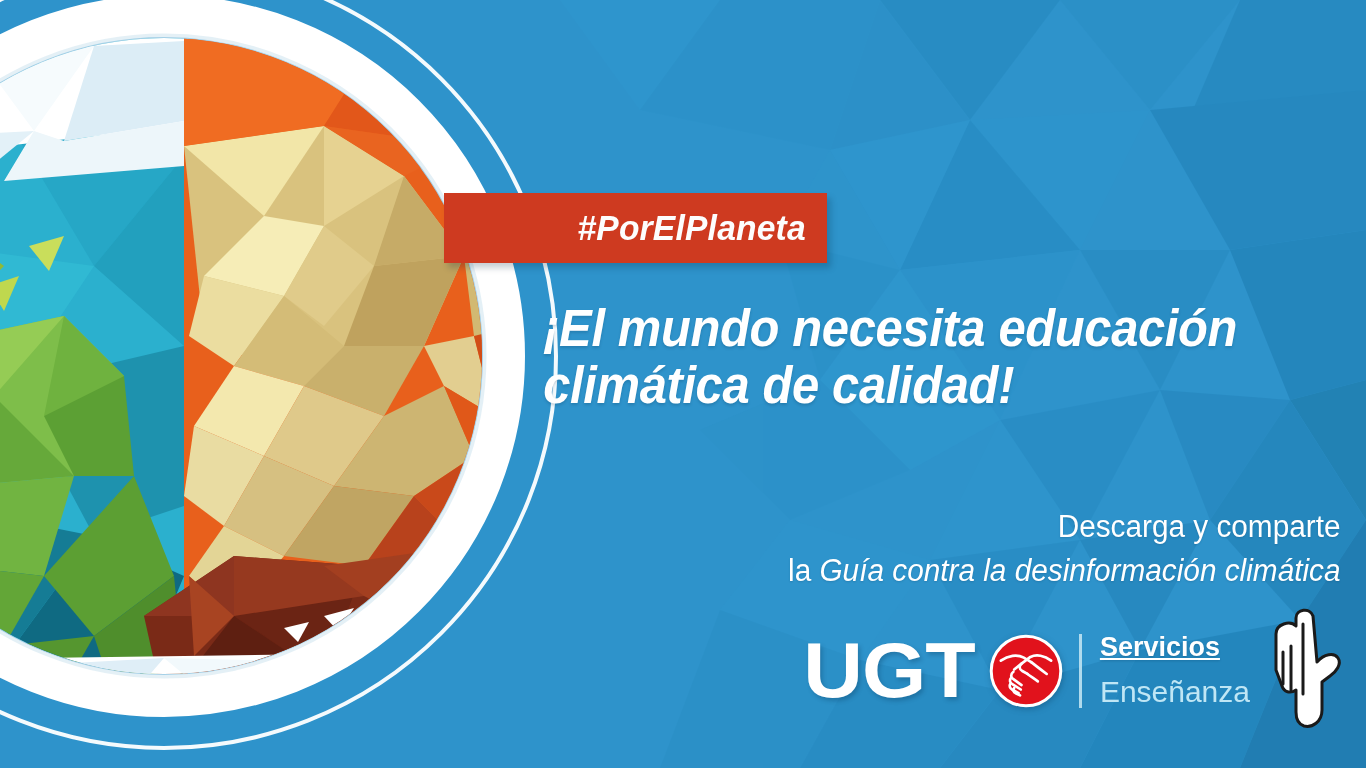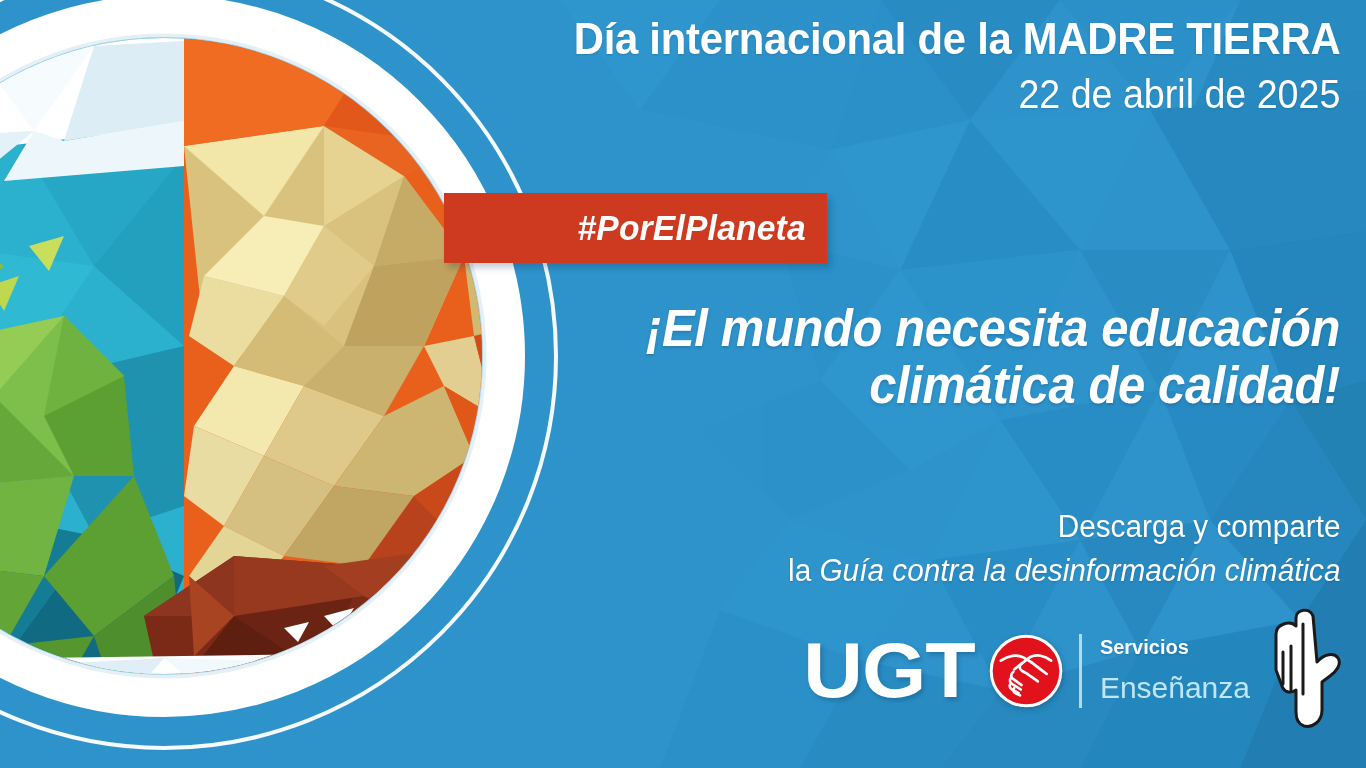--- a/index.html
+++ b/index.html
@@ -78,21 +78,20 @@
     white-space:nowrap;
     transform:scaleX(0.96);
     transform-origin:right center;
   }
 
   
   .slogan{
     position:absolute;
     right:26px;top:300px;
     width:830px;
-    text-align:right;
     z-index:6;
   }
   .slogan-line{
     display:block;
     color:#ffffff;
     font-size:51px;
     font-weight:700;
     font-style:italic;
     line-height:1.12;
     letter-spacing:-0.4px;
@@ -152,25 +151,26 @@
     flex:0 0 auto;
     opacity:.9;
   }
   .sp-text{
     display:flex;flex-direction:column;
     justify-content:center;
     margin-right:6px;
   }
   .sp-line{
     color:#ffffff;
-    font-size:20px;
+    font-size:27px;
     font-weight:700;
     line-height:1.08;
     white-space:nowrap;
     text-shadow:0 1px 2px rgba(0,40,70,.22);
+    text-decoration:underline;
   }
   .sp-sub{
     color:#bfe6f5;
     font-size:30px;
     font-weight:400;
     line-height:1.14;
     white-space:nowrap;
     margin-top:13px;
   }
   .hand-icon{
@@ -334,24 +334,20 @@
         <polygon points="400,742 520,745 470,800" fill="#F2F9FC"></polygon>
         <polygon points="520,745 640,742 590,800" fill="#E6F2F9"></polygon>
 
         <polygon points="560,700 590,692 575,716" fill="#FFFFFF"></polygon>
         <polygon points="612,704 640,696 626,720" fill="#FFFFFF"></polygon>
         <polygon points="520,712 545,706 534,726" fill="#FFFFFF"></polygon>
       </g>
     </svg>
   </div>
 
-  <div class="title-block">
-    <span class="title-main">Día internacional de la MADRE TIERRA</span>
-    <span class="title-date">22 de abril de 2025</span>
-  </div>
 
   <div class="hashtag-banner">
     <span class="hashtag-text">#PorElPlaneta</span>
   </div>
 
   <div class="slogan">
     <span class="slogan-line">¡El mundo necesita educación</span>
     <span class="slogan-line">climática de calidad!</span>
   </div>
 

